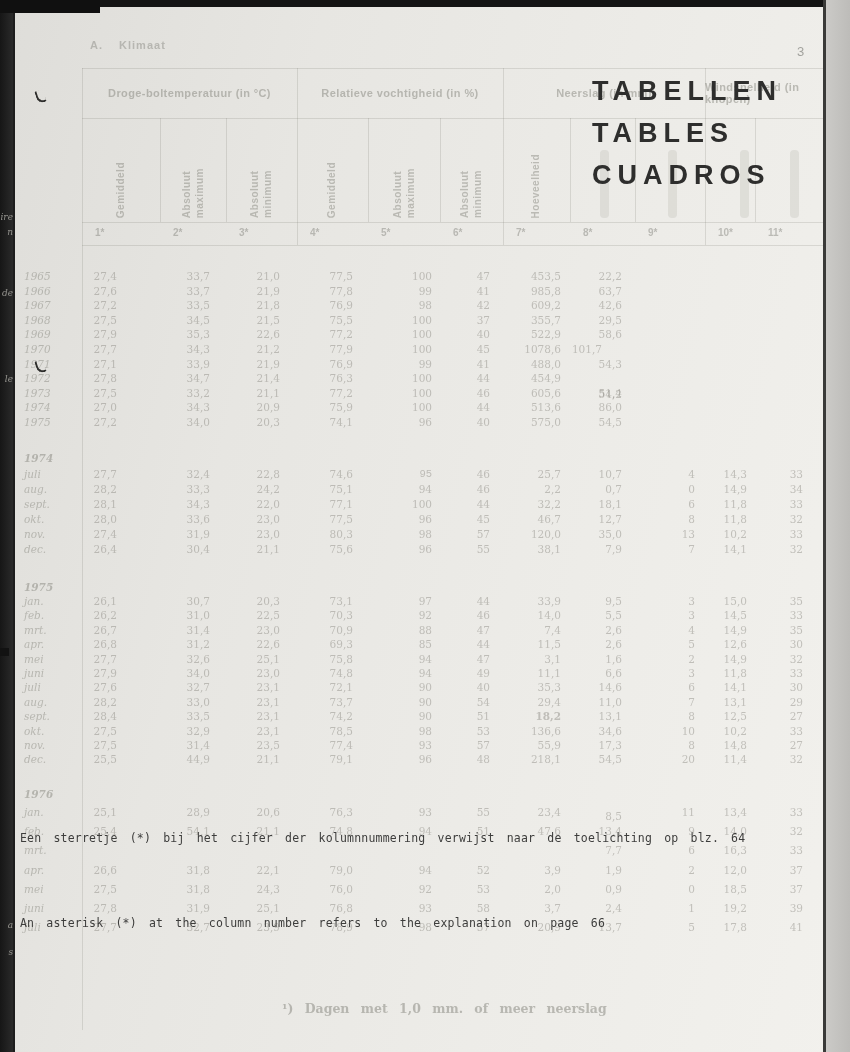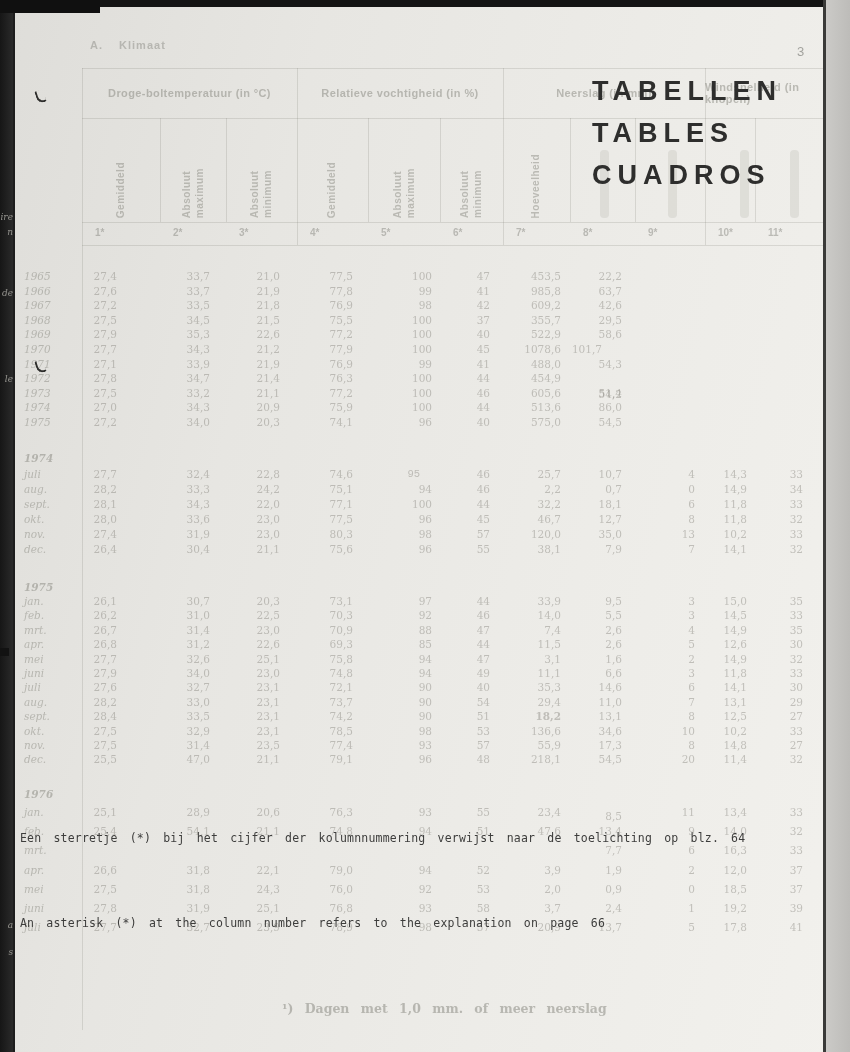--- a/index.html
+++ b/index.html
@@ -216,21 +216,21 @@
       <div class="gt-cell" style="left: 368px; top: 416px; width: 64px;">96</div>
       <div class="gt-cell" style="left: 440px; top: 416px; width: 50px;">40</div>
       <div class="gt-cell" style="left: 503px; top: 416px; width: 58px;">575,0</div>
       <div class="gt-cell" style="left: 570px; top: 416px; width: 52px;">54,5</div>
       <div class="gt-yearlabel" style="left: 24px; top: 452px;">1974</div>
       <div class="gt-rowlabel" style="left: 24px; top: 468px; width: 56px;">juli</div>
       <div class="gt-cell" style="left: 82px; top: 468px; width: 35px;">27,7</div>
       <div class="gt-cell" style="left: 160px; top: 468px; width: 50px;">32,4</div>
       <div class="gt-cell" style="left: 226px; top: 468px; width: 54px;">22,8</div>
       <div class="gt-cell" style="left: 297px; top: 468px; width: 56px;">74,6</div>
-      <div class="gt-cell" style="left: 356px; top: 468px; width: 64px; font-family: Liberation Mono, monospace;">95</div>
+      <div class="gt-cell" style="left: 368px; top: 468px; width: 64px; font-family: Liberation Mono, monospace;">95</div>
       <div class="gt-cell" style="left: 440px; top: 468px; width: 50px;">46</div>
       <div class="gt-cell" style="left: 503px; top: 468px; width: 58px;">25,7</div>
       <div class="gt-cell" style="left: 570px; top: 468px; width: 52px;">10,7</div>
       <div class="gt-cell" style="left: 635px; top: 468px; width: 60px;">4</div>
       <div class="gt-cell" style="left: 705px; top: 468px; width: 42px;">14,3</div>
       <div class="gt-cell" style="left: 755px; top: 468px; width: 48px;">33</div>
       <div class="gt-rowlabel" style="left: 24px; top: 483px; width: 56px;">aug.</div>
       <div class="gt-cell" style="left: 82px; top: 483px; width: 35px;">28,2</div>
       <div class="gt-cell" style="left: 160px; top: 483px; width: 50px;">33,3</div>
       <div class="gt-cell" style="left: 226px; top: 483px; width: 54px;">24,2</div>
@@ -418,21 +418,21 @@
       <div class="gt-cell" style="left: 297px; top: 739px; width: 56px;">77,4</div>
       <div class="gt-cell" style="left: 368px; top: 739px; width: 64px;">93</div>
       <div class="gt-cell" style="left: 440px; top: 739px; width: 50px;">57</div>
       <div class="gt-cell" style="left: 503px; top: 739px; width: 58px;">55,9</div>
       <div class="gt-cell" style="left: 570px; top: 739px; width: 52px;">17,3</div>
       <div class="gt-cell" style="left: 635px; top: 739px; width: 60px;">8</div>
       <div class="gt-cell" style="left: 705px; top: 739px; width: 42px;">14,8</div>
       <div class="gt-cell" style="left: 755px; top: 739px; width: 48px;">27</div>
       <div class="gt-rowlabel" style="left: 24px; top: 753px; width: 56px;">dec.</div>
       <div class="gt-cell" style="left: 82px; top: 753px; width: 35px;">25,5</div>
-      <div class="gt-cell" style="left: 160px; top: 753px; width: 50px;">47,0</div>
+      <div class="gt-cell" style="left: 160px; top: 753px; width: 50px;">44,9</div>
       <div class="gt-cell" style="left: 226px; top: 753px; width: 54px;">21,1</div>
       <div class="gt-cell" style="left: 297px; top: 753px; width: 56px;">79,1</div>
       <div class="gt-cell" style="left: 368px; top: 753px; width: 64px;">96</div>
       <div class="gt-cell" style="left: 440px; top: 753px; width: 50px;">48</div>
       <div class="gt-cell" style="left: 503px; top: 753px; width: 58px;">218,1</div>
       <div class="gt-cell" style="left: 570px; top: 753px; width: 52px;">54,5</div>
       <div class="gt-cell" style="left: 635px; top: 753px; width: 60px;">20</div>
       <div class="gt-cell" style="left: 705px; top: 753px; width: 42px;">11,4</div>
       <div class="gt-cell" style="left: 755px; top: 753px; width: 48px;">32</div>
       <div class="gt-yearlabel" style="left: 24px; top: 788px;">1976</div>

